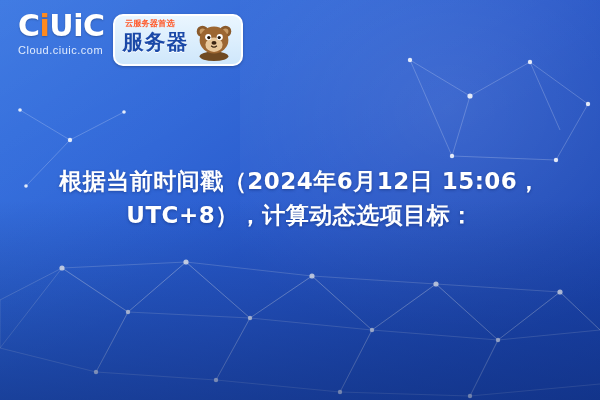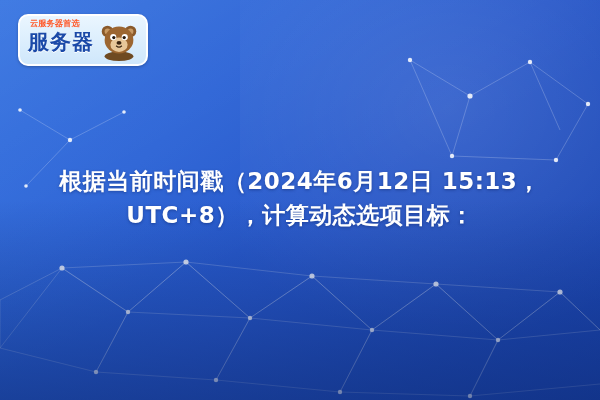--- a/index.html
+++ b/index.html
@@ -194,20 +194,24 @@
       <circle cx="26" cy="186" r="1.8"></circle>
       <circle cx="124" cy="112" r="1.8"></circle>
     </g>
   </svg>
 
   <div class="sweep"></div>
   <div class="sweep2"></div>
   <div class="darkcorner"></div>
 
   <div class="logo-wrap">
+    <div class="logo-text">
+      <div class="logo-main"><span>C</span><span class="accent">i</span><span>UiC</span></div>
+      <div class="logo-sub">Cloud.ciuic.com</div>
+    </div>
 
     <div class="badge">
       <div class="badge-top">云服务器首选</div>
       <div class="badge-main">服务器</div>
       <svg class="mascot" viewBox="0 0 48 48" xmlns="http://www.w3.org/2000/svg">
         <ellipse cx="24" cy="41" rx="15" ry="5" fill="#6f4a22"></ellipse>
         <circle cx="12" cy="15" r="6" fill="#8a5a2b"></circle>
         <circle cx="36" cy="15" r="6" fill="#8a5a2b"></circle>
         <circle cx="12" cy="15" r="3" fill="#c89a64"></circle>
         <circle cx="36" cy="15" r="3" fill="#c89a64"></circle>
@@ -216,15 +220,15 @@
         <circle cx="18" cy="21" r="3.2" fill="#ffffff"></circle>
         <circle cx="30" cy="21" r="3.2" fill="#ffffff"></circle>
         <circle cx="18.6" cy="21.4" r="1.7" fill="#23170c"></circle>
         <circle cx="29.4" cy="21.4" r="1.7" fill="#23170c"></circle>
         <ellipse cx="24" cy="27" rx="2.6" ry="1.9" fill="#3a2412"></ellipse>
         <path d="M21 30 q3 3 6 0" stroke="#3a2412" stroke-width="1.2" fill="none"></path>
       </svg>
     </div>
   </div>
 
-  <div class="headline">根据当前时间戳（2024年6月12日 15:13，UTC+8），计算动态选项目标：</div>
+  <div class="headline">根据当前时间戳（2024年6月12日 15:06，UTC+8），计算动态选项目标：</div>
 
 </div>
 
 </body></html>

